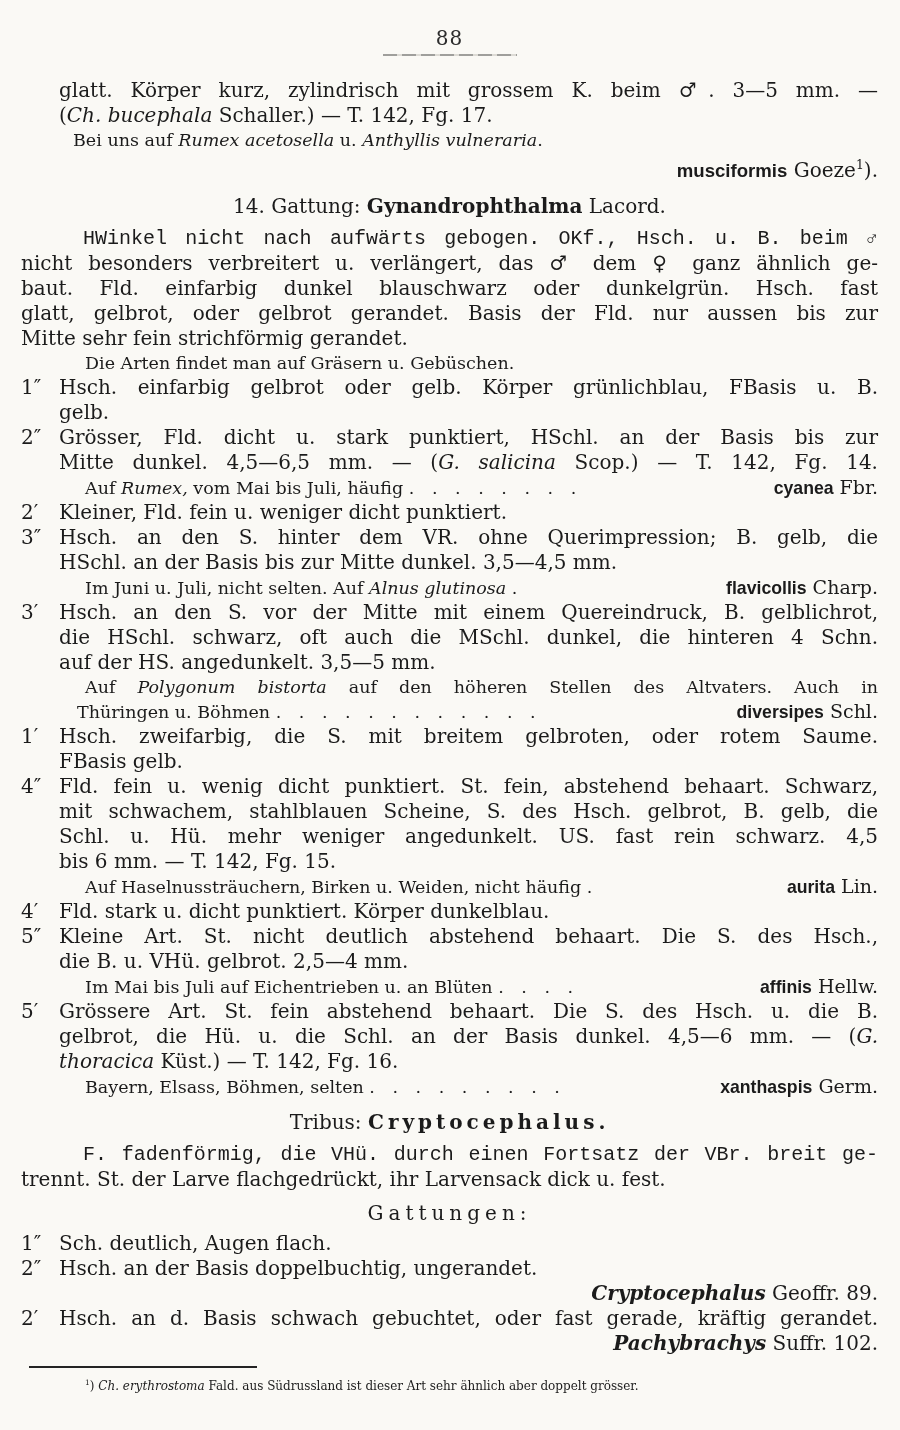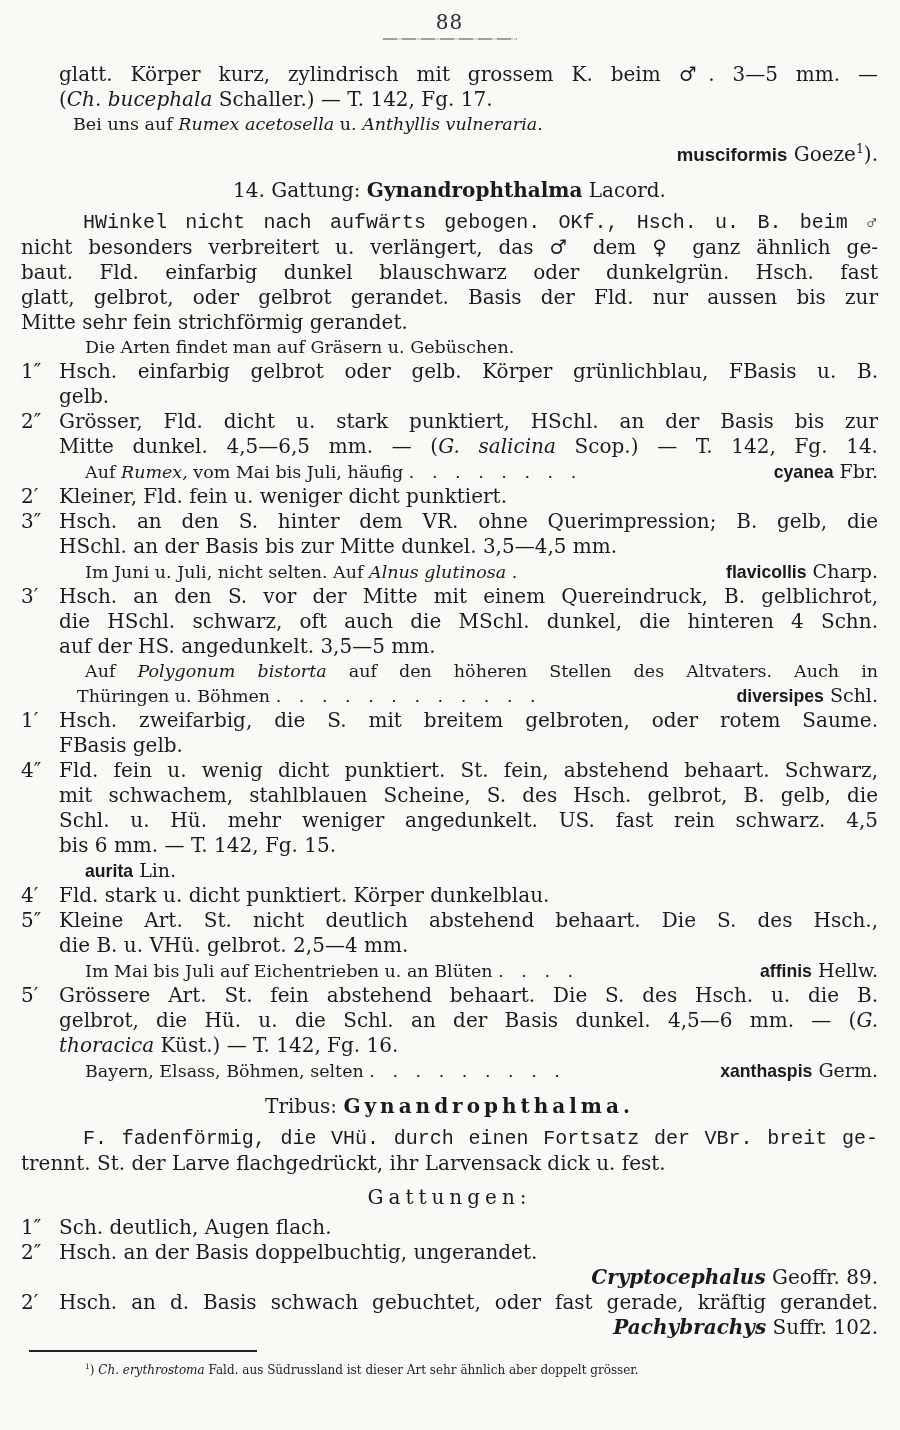--- a/index.html
+++ b/index.html
@@ -5,21 +5,21 @@
   html,body{margin:0;padding:0;}
   body{background:#e8e6e0;}
   .page{
     position:relative;
     width:900px;height:1430px;
     margin:0 auto;
     background:#faf9f5;
     color:#1b1b1b;
     font-family:"DejaVu Serif","Liberation Serif",serif;
     box-sizing:border-box;
-    padding:10px 22px 0 21px;
+    padding:26px 22px 0 21px;
     overflow:hidden;
   }
   .pagenum{
     text-align:center;
     font-size:20px;line-height:24px;
     letter-spacing:1px;color:#2d2d2d;
   }
   .top-rule{
     width:134px;height:2px;
     margin:4px auto 22px auto;
@@ -118,20 +118,21 @@
       </div>
       <div class="line ind1"><span>FBasis gelb.</span></div>
       <div class="key j">
         <span class="num">4″</span>
         <span class="kbody"><span>Fld. fein u. wenig dicht punktiert. St. fein, abstehend behaart. Schwarz,</span></span>
       </div>
       <div class="line j ind1"><span>mit schwachem, stahlblauen Scheine, S. des Hsch. gelbrot, B. gelb, die</span></div>
       <div class="line j ind1"><span>Schl. u. Hü. mehr weniger angedunkelt. US. fast rein schwarz. 4,5</span></div>
       <div class="line ind1"><span>bis 6 mm. — T. 142, Fg. 15.</span></div>
       <div class="species s ind2">
+        <span class="left"><span>Auf Haselnussträuchern, Birken u. Weiden, nicht häufig </span><span class="s-dots">.</span></span>
         <span class="right"><span class="s-b">aurita</span><span> Lin.</span></span>
       </div>
       <div class="key">
         <span class="num">4′</span>
         <span class="kbody"><span>Fld. stark u. dicht punktiert. Körper dunkelblau.</span></span>
       </div>
       <div class="key j">
         <span class="num">5″</span>
         <span class="kbody"><span>Kleine Art. St. nicht deutlich abstehend behaart. Die S. des Hsch.,</span></span>
       </div>
@@ -143,21 +144,21 @@
       <div class="key j">
         <span class="num">5′</span>
         <span class="kbody"><span>Grössere Art. St. fein abstehend behaart. Die S. des Hsch. u. die B.</span></span>
       </div>
       <div class="line j ind1"><span>gelbrot, die Hü. u. die Schl. an der Basis dunkel. 4,5—6 mm. — (</span><span class="s-i">G.</span></div>
       <div class="line ind1"><span class="s-i">thoracica</span><span> Küst.) — T. 142, Fg. 16.</span></div>
       <div class="species s ind2">
         <span class="left"><span>Bayern, Elsass, Böhmen, selten </span><span class="s-dots">. . . . . . . . .</span></span>
         <span class="right"><span class="s-b">xanthaspis</span><span> Germ.</span></span>
       </div>
-      <div class="heading"><span>Tribus: </span><span class="s-hbsp">Gynandrophthalma.</span></div>
+      <div class="heading"><span>Tribus: </span><span class="s-hbsp">Cryptocephalus.</span></div>
       <div class="line j pi"><span>F. fadenförmig, die VHü. durch einen Fortsatz der VBr. breit ge-</span></div>
       <div class="line"><span>trennt. St. der Larve flachgedrückt, ihr Larvensack dick u. fest.</span></div>
       <div class="heading hsm"><span class="s-sp">Gattungen:</span></div>
       <div class="key">
         <span class="num">1″</span>
         <span class="kbody"><span>Sch. deutlich, Augen flach.</span></span>
       </div>
       <div class="key">
         <span class="num">2″</span>
         <span class="kbody"><span>Hsch. an der Basis doppelbuchtig, ungerandet.</span></span>

